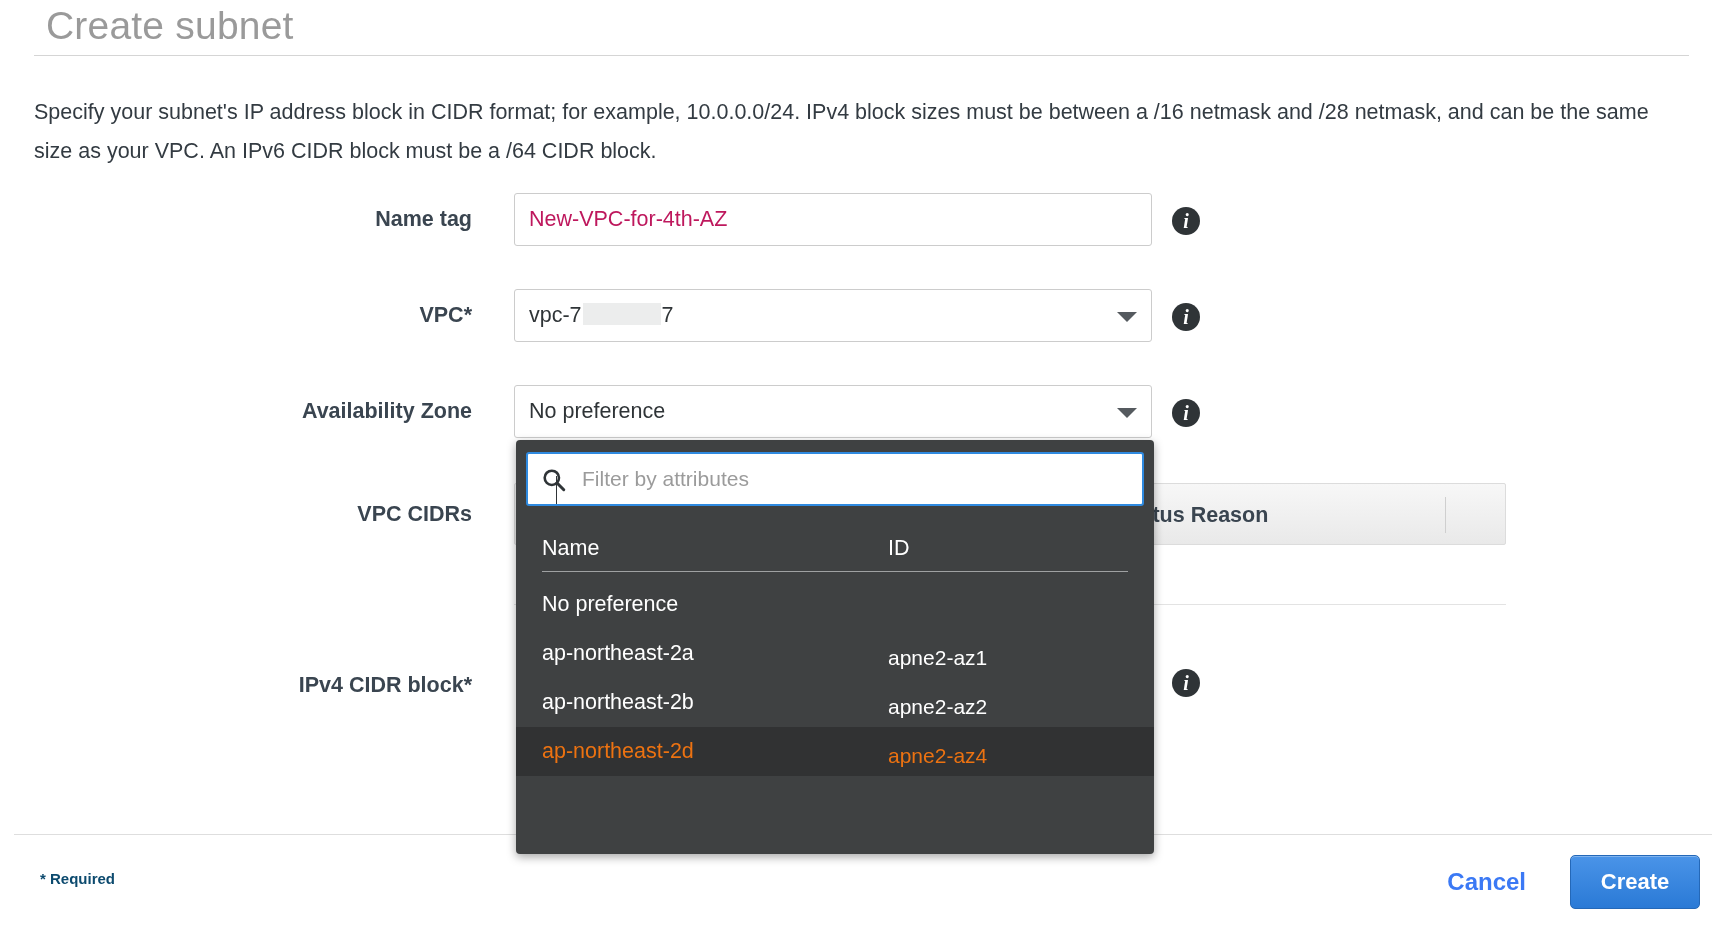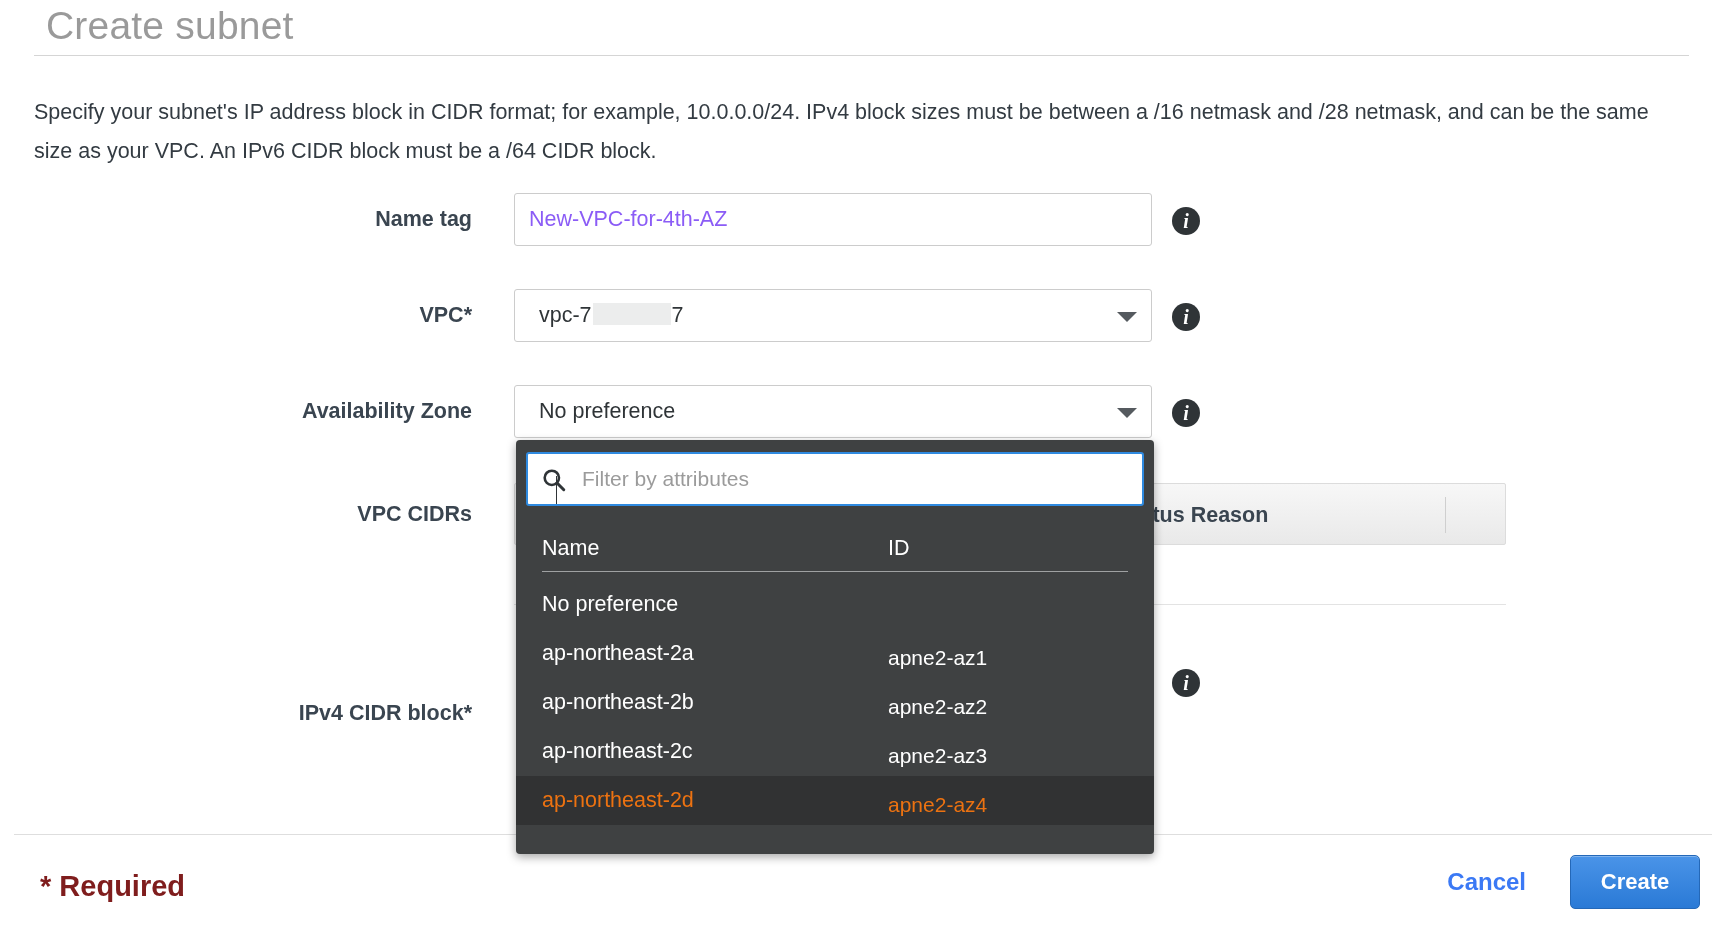--- a/index.html
+++ b/index.html
@@ -38,32 +38,32 @@
     text-align: right;
     font-size: 21.5px; font-weight: bold; color: #3a4550;
     line-height: 28px;
   }
   .field { position: absolute; left: 514px; }
 
   .text-input {
     width: 638px; height: 53px;
     border: 1px solid #ccc; border-radius: 3px;
     background: #fff;
-    font-size: 21.5px; color: #8b5cf6;
+    font-size: 21.5px; color: #be185d;
     padding: 0 14px;
     font-family: "Liberation Sans", sans-serif;
     outline: none;
   }
   .select-box {
     position: relative;
     width: 638px; height: 53px;
     border: 1px solid #ccc; border-radius: 3px;
     background: #fff;
     font-size: 21.5px; color: #2f3437;
-    padding: 0 40px 0 24px;
+    padding: 0 40px 0 14px;
     line-height: 51px;
     white-space: nowrap; overflow: hidden;
     cursor: pointer;
   }
   .select-box .caret {
     position: absolute; right: 14px; top: 50%;
     margin-top: -4px;
     width: 0; height: 0;
     border-left: 10px solid transparent;
     border-right: 10px solid transparent;
@@ -110,21 +110,21 @@
     position: absolute; left: 514px; height: 1px; background: #e3e3e3;
   }
 
   
   .footer-rule {
     position: absolute; left: 14px; top: 834px; width: 1698px; height: 1px;
     background: #dedede;
   }
   .required-note {
     position: absolute; left: 40px; top: 870px;
-    font-size: 29px; font-weight: bold; color: #7f1d1d;
+    font-size: 15px; font-weight: bold; color: #0c4a6e;
   }
   .cancel-link {
     position: absolute; right: 196px; top: 868px;
     font-size: 24px; font-weight: bold; color: #3b79f5;
     text-decoration: none; cursor: pointer;
   }
   .create-button {
     position: absolute; right: 22px; top: 855px;
     width: 130px; height: 54px;
     border-radius: 5px;
@@ -252,21 +252,21 @@
     </div>
     <div class="cidr-table" style="top:483px;">
       <div class="cidr-head">
         <div class="th" style="left:590px;">Status Reason</div>
         <div class="col-divider" style="left:930px;"></div>
       </div>
     </div>
     <div class="cidr-row-rule" style="top:604px; width:992px;"></div>
 
     <div class="row" style="top:659px;">
-      <div class="row-label" style="top:12px;margin-top:28px;">IPv4 CIDR block*</div>
+      <div class="row-label" style="top:12px;">IPv4 CIDR block*</div>
       <div class="info-icon" style="left:1172px; top:10px;">i</div>
     </div>
 
   </div>
 
   <div class="dropdown">
 
     <div class="dd-filter-wrap">
       <svg class="dd-search-icon" viewBox="0 0 24 24">
         <circle cx="10" cy="10" r="6.6" fill="none" stroke="#2f3437" stroke-width="2.4"></circle>
@@ -292,24 +292,20 @@
       <div class="dd-item">
         <span class="cell-name">ap-northeast-2a</span>
         <span class="cell-id">apne2-az1</span>
       </div>
 
       <div class="dd-item">
         <span class="cell-name">ap-northeast-2b</span>
         <span class="cell-id">apne2-az2</span>
       </div>
 
-      <div class="dd-item">
-        <span class="cell-name">ap-northeast-2c</span>
-        <span class="cell-id">apne2-az3</span>
-      </div>
 
       <div class="dd-item selected">
         <span class="cell-name">ap-northeast-2d</span>
         <span class="cell-id">apne2-az4</span>
       </div>
 
     </div>
   </div>
 
   <div class="footer-rule"></div>

